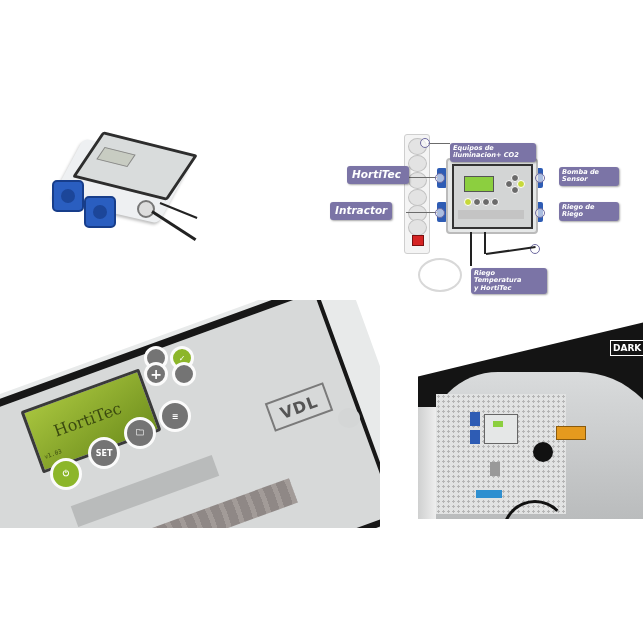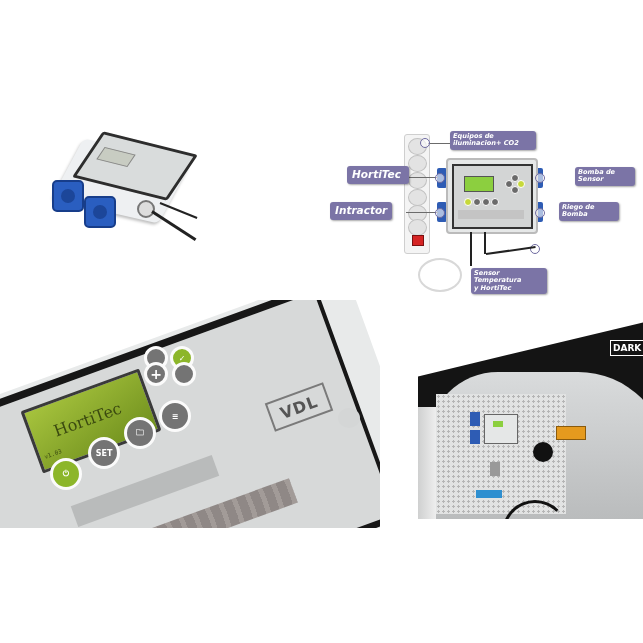--- a/index.html
+++ b/index.html
@@ -96,40 +96,40 @@
 <div class="abs ring" style="left:435px;top:173px;"></div>
 <div class="abs connector" style="left:406px;top:212px;width:32px;"></div>
 <div class="abs ring" style="left:435px;top:208px;"></div>
 <div class="abs ring" style="left:535px;top:173px;"></div>
 <div class="abs ring" style="left:535px;top:208px;"></div>
 <div class="abs ring" style="left:530px;top:244px;"></div>
 <div class="abs cable" style="left:484px;top:232px;width:2px;height:22px;background:#222;transform:none;"></div>
 <div class="abs cable" style="left:486px;top:253px;width:50px;height:2px;background:#222;transform:rotate(-8deg);"></div>
 <div class="abs cable" style="left:470px;top:232px;width:2px;height:34px;background:#222;transform:none;"></div>
 
-<div class="abs label small" style="left:450px;top:131px;width:80px;">
+<div class="abs label small" style="left:450px;top:143px;width:80px;">
   <div>Equipos de</div>
   <div>iluminacion+ CO2</div>
 </div>
 <div class="abs label big" style="left:347px;top:166px;width:52px;">
   <span>HortiTec</span>
 </div>
 <div class="abs label big" style="left:330px;top:202px;width:52px;">
   <span>Intractor</span>
 </div>
-<div class="abs label small" style="left:559px;top:167px;width:54px;margin-left:16px;">
+<div class="abs label small" style="left:559px;top:167px;width:54px;">
   <div>Bomba de</div>
   <div>Sensor</div>
 </div>
 <div class="abs label small" style="left:559px;top:202px;width:54px;">
   <div>Riego de</div>
-  <div>Bomba</div>
+  <div>Riego</div>
 </div>
 <div class="abs label small" style="left:471px;top:268px;width:70px;">
-  <div>Sensor Temperatura</div>
+  <div>Riego Temperatura</div>
   <div>y HortiTec</div>
 </div>
 
 <div class="abs p3-wrap">
   <div class="abs p3-case"></div>
   <div class="abs p3-border"></div>
   <div class="abs p3-panel"></div>
   <div class="abs p3-lcd">
     <span>HortiTec</span>
     <span style="left:4px;top:44px;font-size:6px;font-family:'DejaVu Sans Mono',monospace;">v1.03</span>

